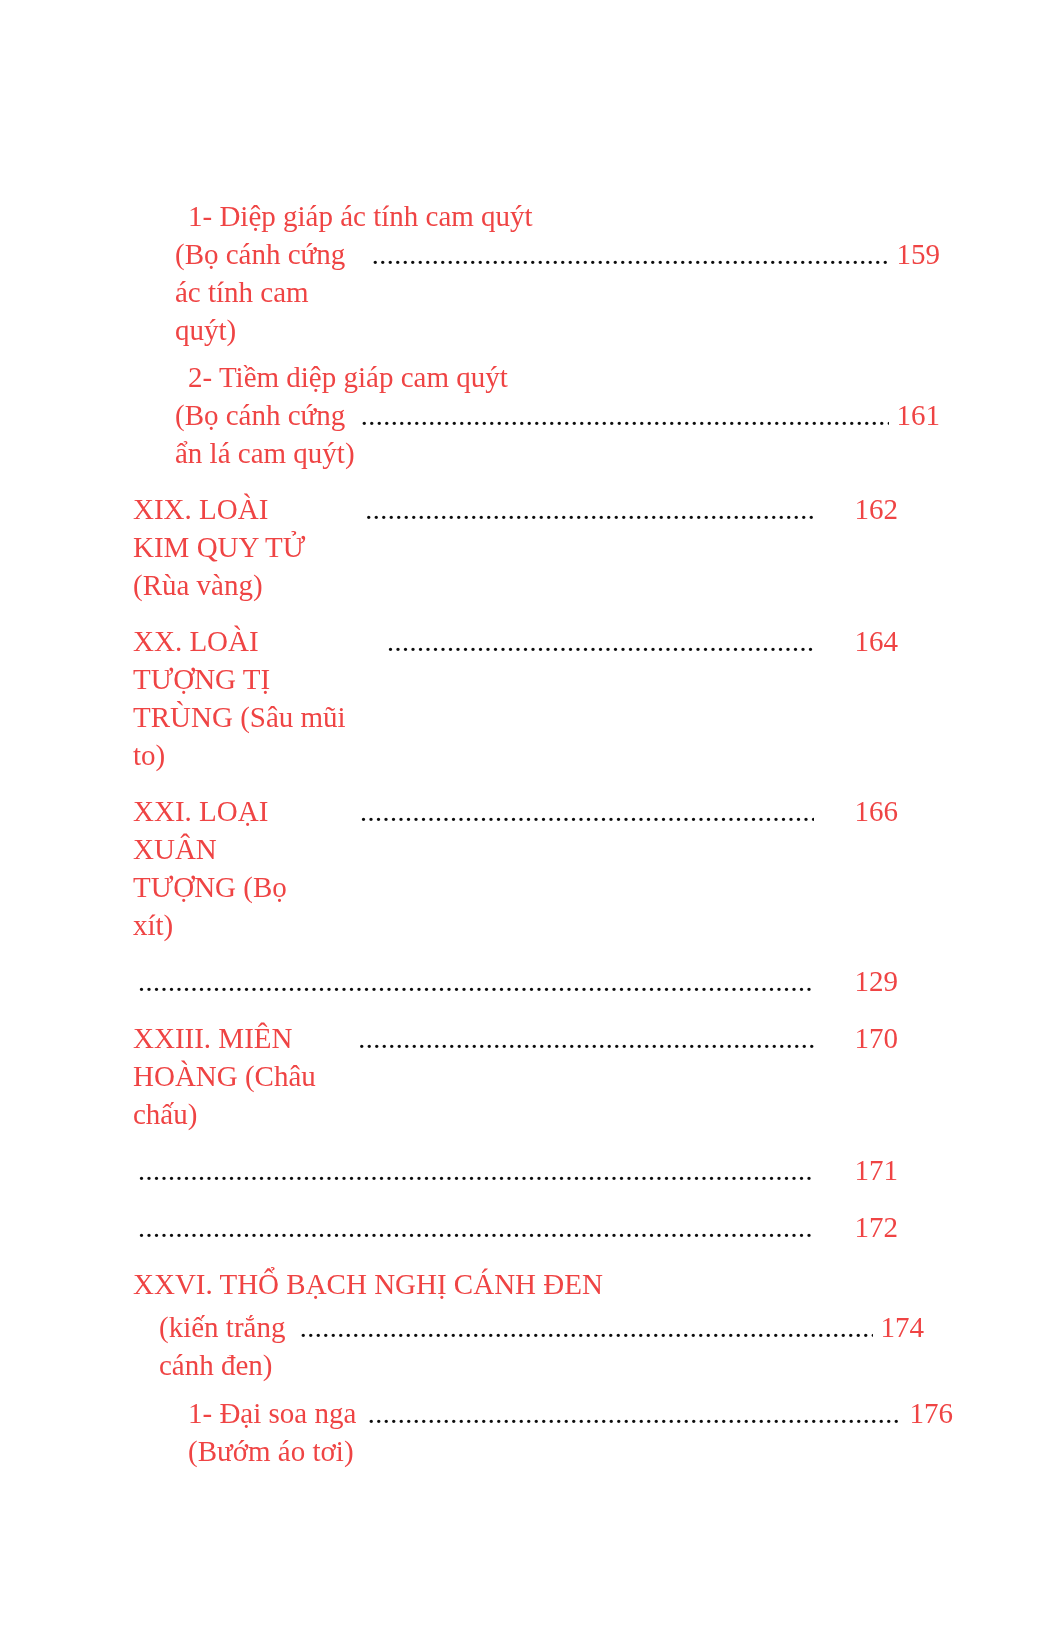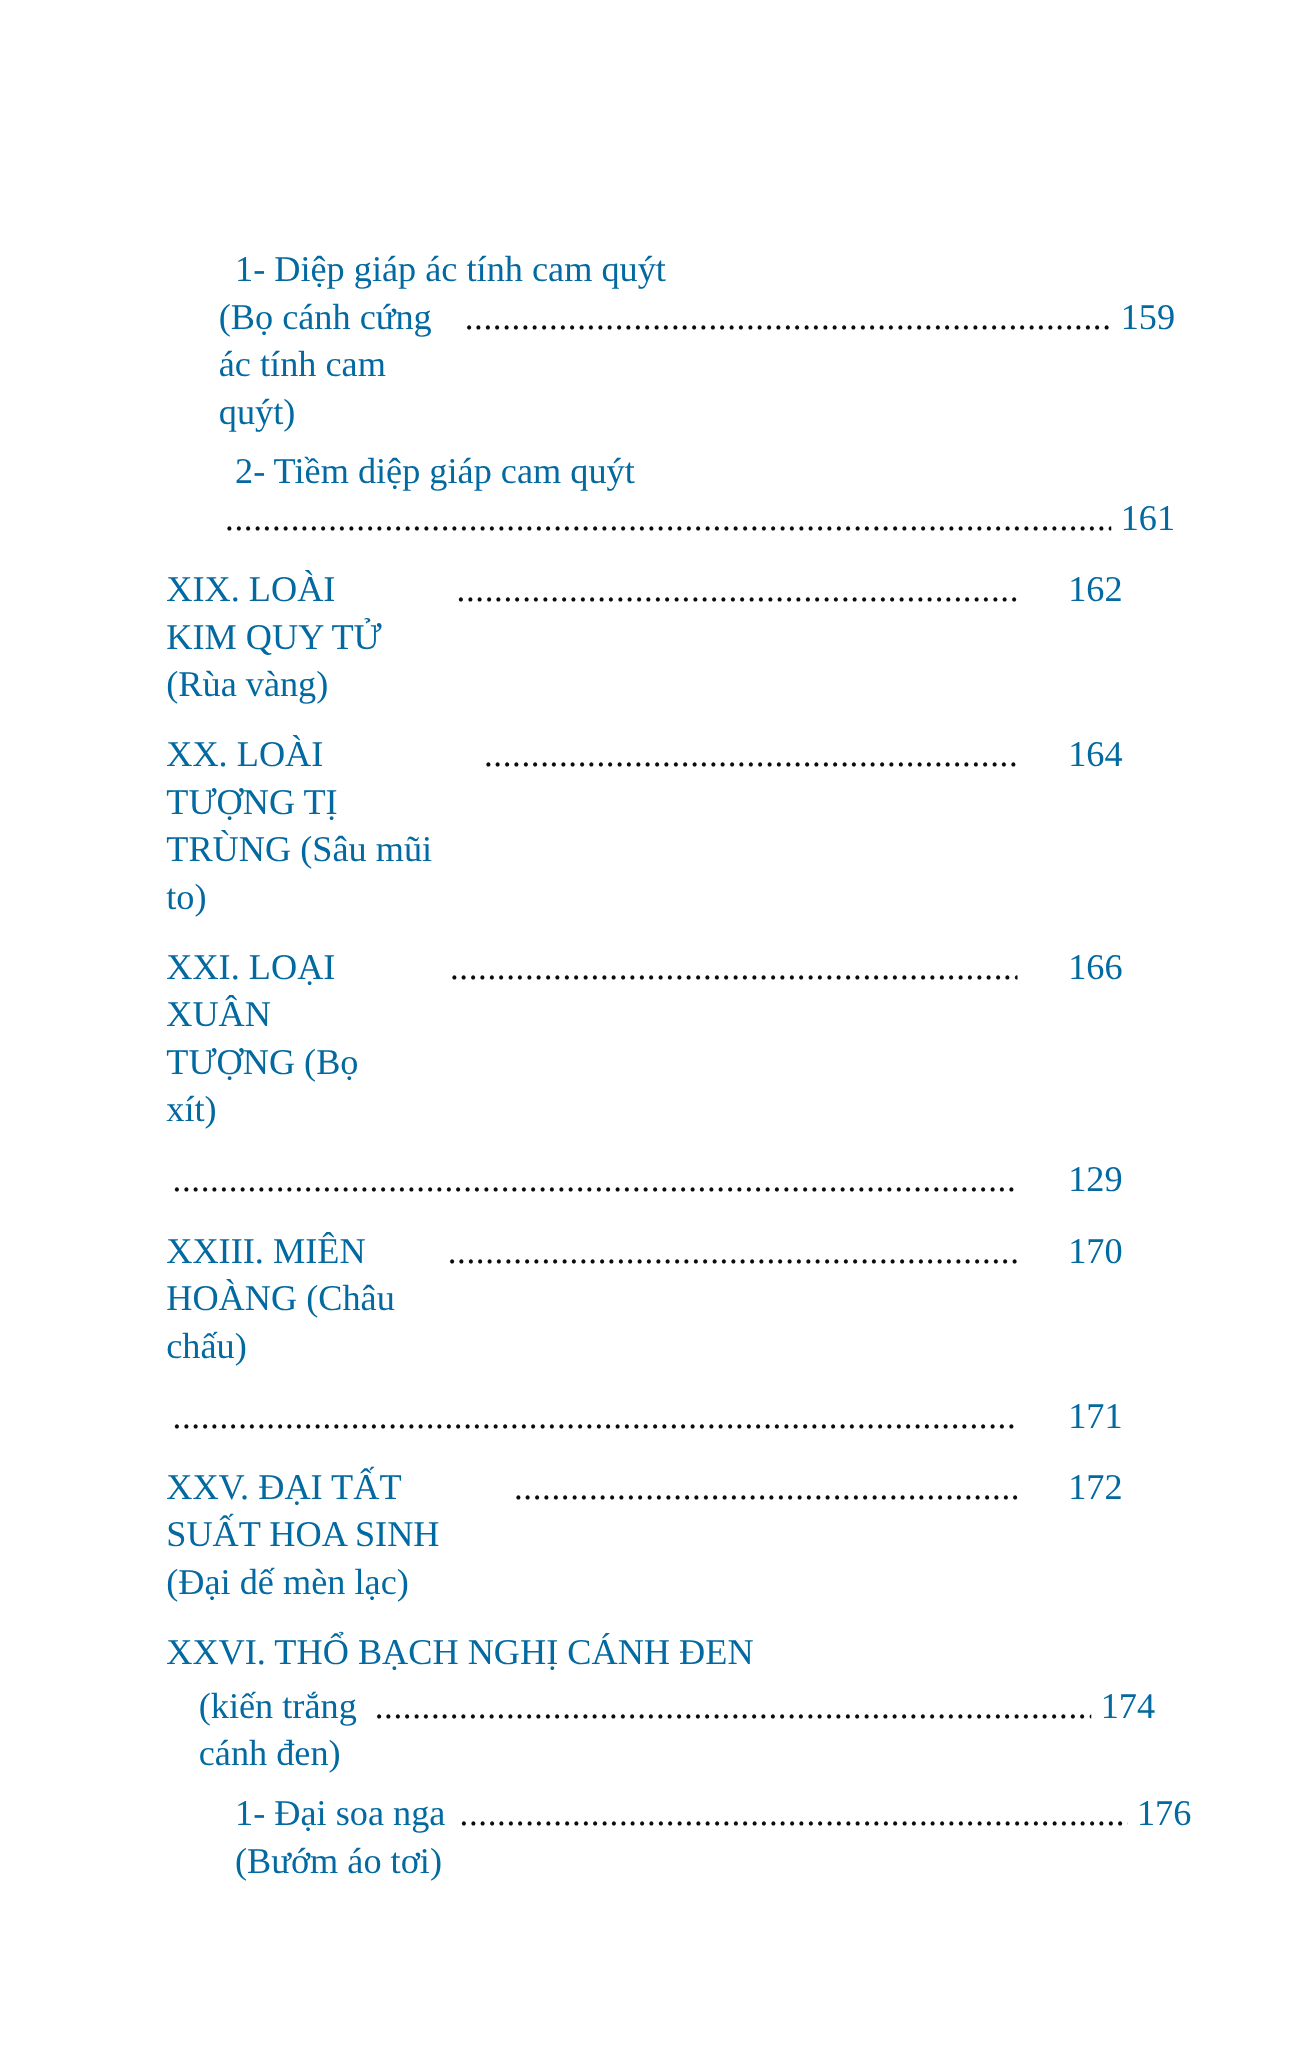--- a/index.html
+++ b/index.html
@@ -1,20 +1,20 @@
 <!DOCTYPE html>
 <html lang="vi"><head>
 <meta charset="utf-8">
 <style>
   html,body{margin:0;padding:0;background:#ffffff;}
   .page{
     position:relative;
     width:1040px;height:1646px;
     background:#ffffff;
-    color:#0369a1;
+    color:#ef4444;
     overflow:hidden;
   }
   .content{
     position:absolute;
     left:133px;top:197px;
     width:765px;
     font-family:"Liberation Serif","DejaVu Serif",serif;
     font-size:29px;
     line-height:38px;
   }
@@ -63,20 +63,21 @@
       </div>
       <div class="row indent-subcont gap-line">
         <span class="label">(Bọ cánh cứng ác tính cam quýt) </span>
         <span class="leader"></span>
         <span class="pagenum">159</span>
       </div>
       <div class="row indent-sub gap-group">
         <span class="label">2- Tiềm diệp giáp cam quýt</span>
       </div>
       <div class="row indent-subcont gap-line">
+        <span class="label">(Bọ cánh cứng ẩn lá cam quýt)</span>
         <span class="leader"></span>
         <span class="pagenum">161</span>
       </div>
       <div class="row indent-main gap-main">
         <span class="label">XIX. LOÀI KIM QUY TỬ (Rùa vàng)</span>
         <span class="leader"></span>
         <span class="pagenum">162</span>
       </div>
       <div class="row indent-main gap-main">
         <span class="label">XX. LOÀI TƯỢNG TỊ TRÙNG (Sâu mũi to)</span>
@@ -95,21 +96,20 @@
       <div class="row indent-main gap-main">
         <span class="label">XXIII. MIÊN HOÀNG (Châu chấu) </span>
         <span class="leader"></span>
         <span class="pagenum">170</span>
       </div>
       <div class="row indent-main gap-main">
         <span class="leader"></span>
         <span class="pagenum">171</span>
       </div>
       <div class="row indent-main gap-main">
-        <span class="label">XXV. ĐẠI TẤT SUẤT HOA SINH (Đại dế mèn lạc) </span>
         <span class="leader"></span>
         <span class="pagenum">172</span>
       </div>
       <div class="row indent-main gap-main">
         <span class="label">XXVI. THỔ BẠCH NGHỊ CÁNH ĐEN</span>
       </div>
       <div class="row indent-cont gap-cont">
         <span class="label">(kiến trắng cánh đen)</span>
         <span class="leader"></span>
         <span class="pagenum">174</span>

